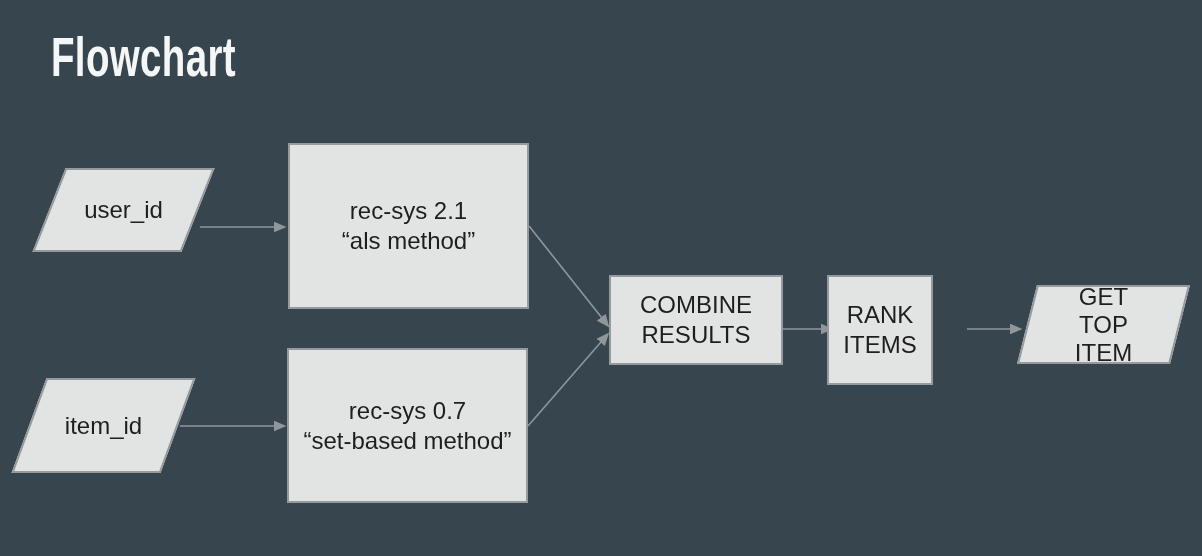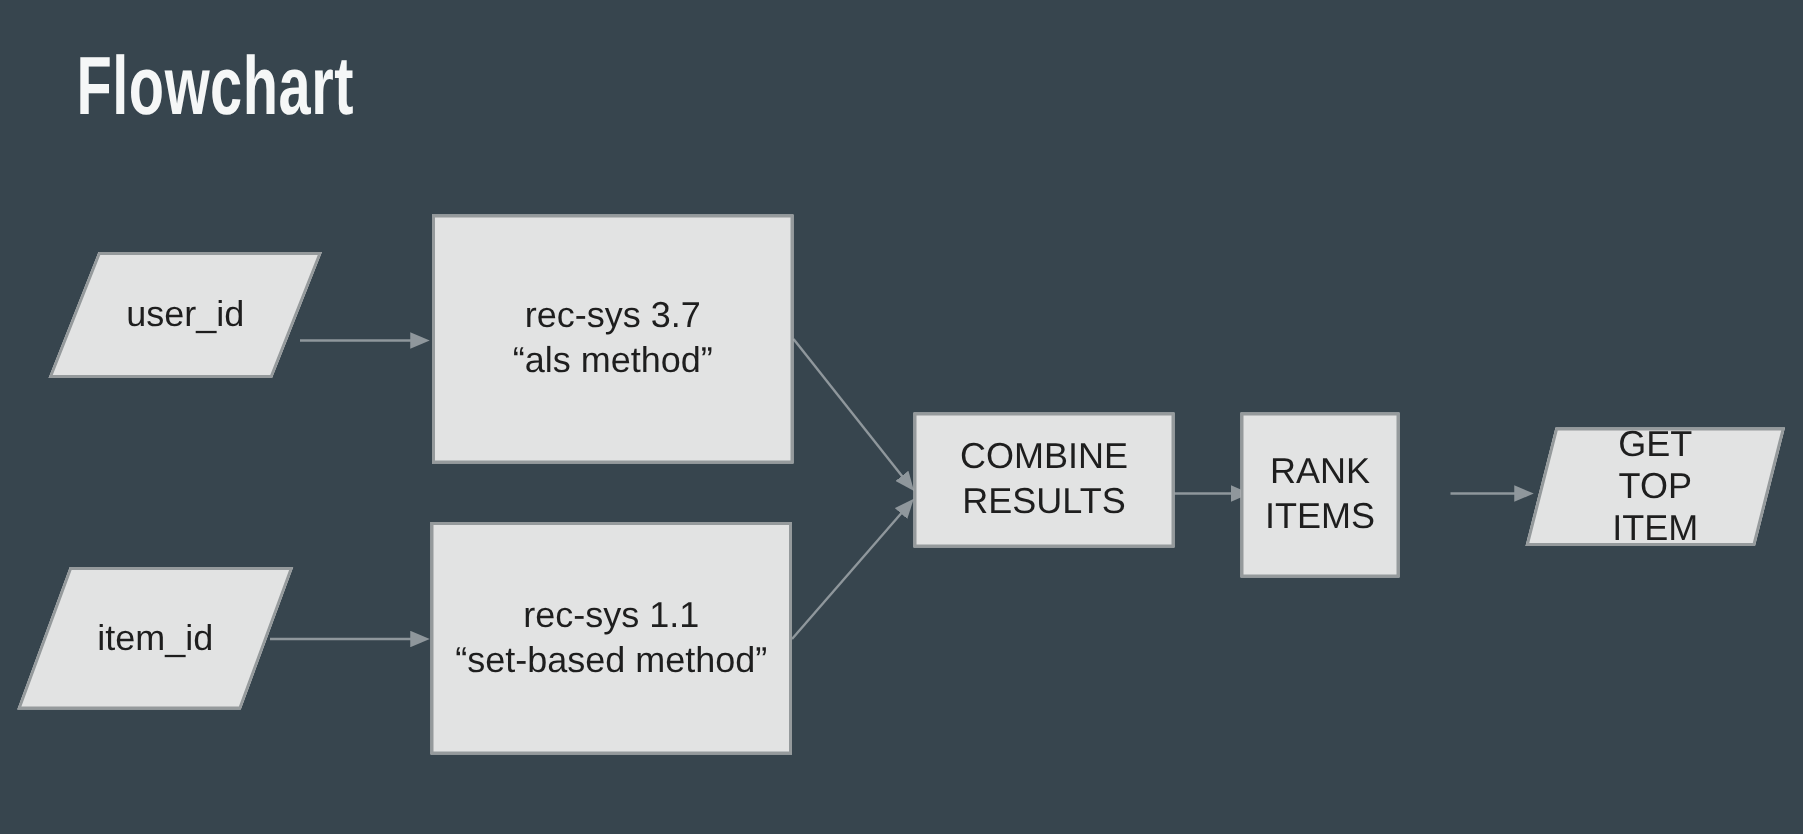--- a/index.html
+++ b/index.html
@@ -54,27 +54,27 @@
     <div class="label">user_id</div>
   </div>
 
   <div class="node" style="left:29px;top:378px;width:149px;height:95px">
     <div class="shape para" style="--skew:-20.2deg"></div>
     <div class="label">item_id</div>
   </div>
 
   <div class="node" style="left:288px;top:143px;width:241px;height:166px">
     <div class="shape"></div>
-    <div class="label">rec-sys 3.7
+    <div class="label">rec-sys 2.1
 “als method”</div>
   </div>
 
   <div class="node" style="left:287px;top:348px;width:241px;height:155px">
     <div class="shape"></div>
-    <div class="label">rec-sys 1.1
+    <div class="label">rec-sys 0.7
 “set-based method”</div>
   </div>
 
   <div class="node" style="left:609px;top:275px;width:174px;height:90px">
     <div class="shape"></div>
     <div class="label">COMBINE
 RESULTS</div>
   </div>
 
   <div class="node" style="left:827px;top:275px;width:106px;height:110px">

